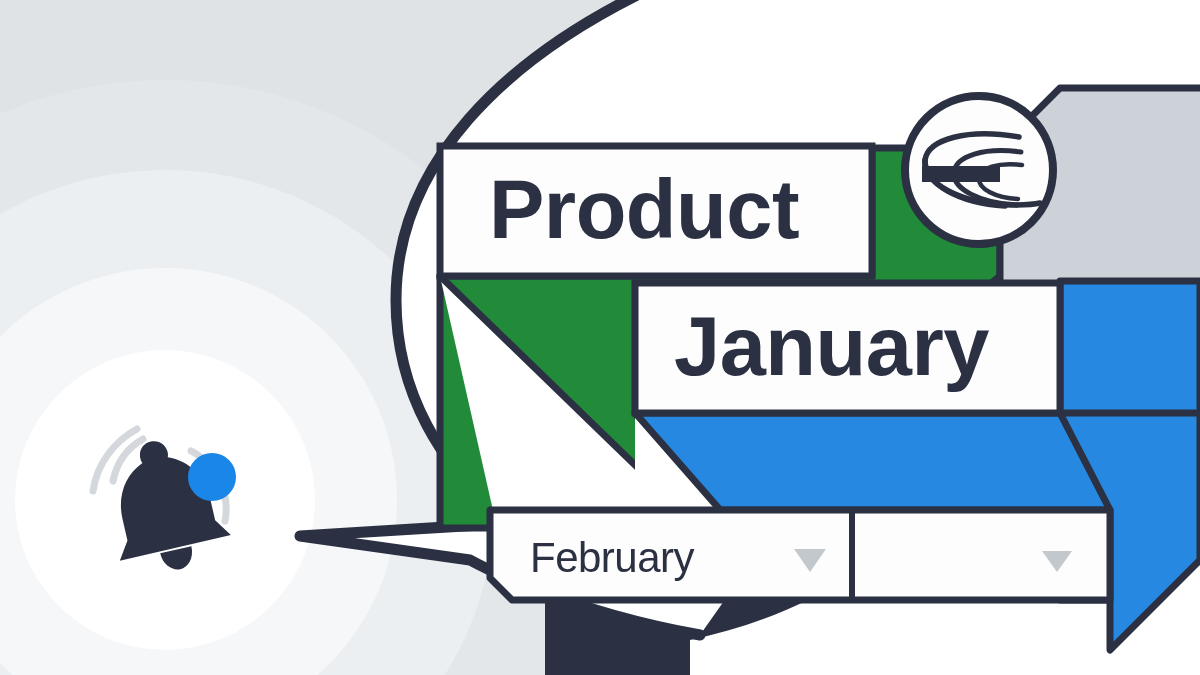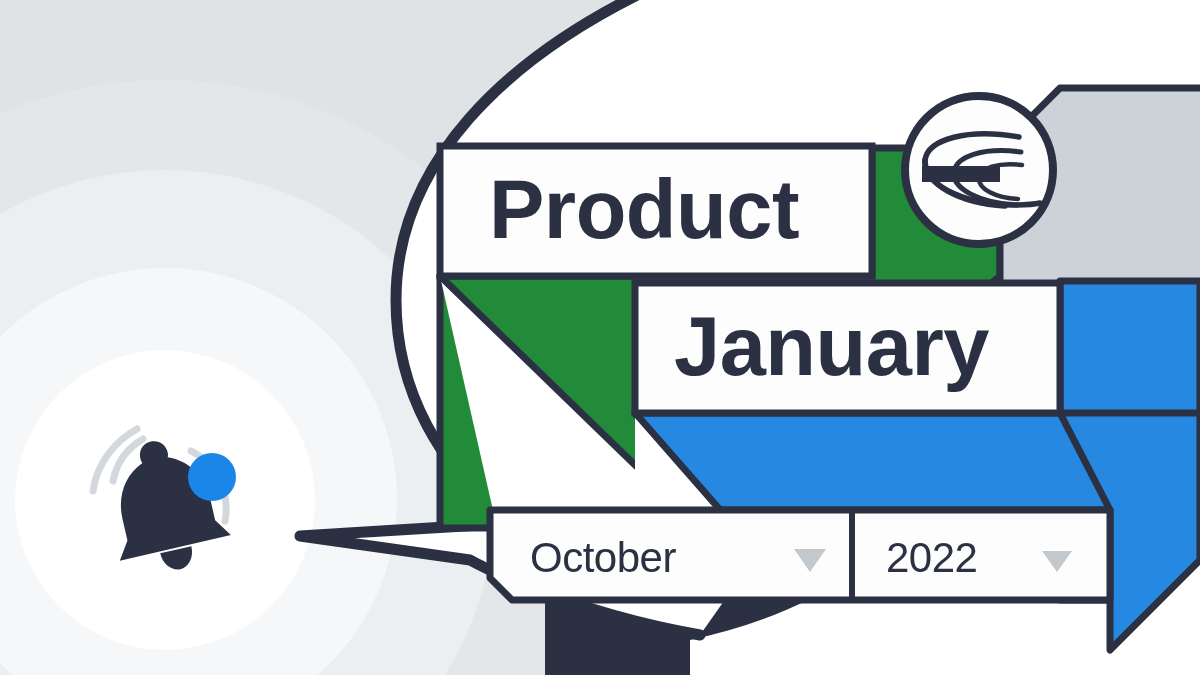--- a/index.html
+++ b/index.html
@@ -171,23 +171,22 @@
         <circle cx="47" cy="-26" r="24" fill="#1a86e8"></circle>
       </g>
 
     </g>
   </svg>
 
   <div class="txt" id="product-text">Product</div>
 
   <div class="txt" id="updates-text">January</div>
 
-  <div class="txt" id="month-text">October</div>
+  <div class="txt" id="month-text">February</div>
 
-  <div class="txt" id="year-text">2022</div>
 
   <div class="hit" style="left:490px; top:510px; width:362px; height:90px;"></div>
 
   <div class="hit" style="left:852px; top:510px; width:258px; height:90px;"></div>
 
   <div class="hit" style="left:905px; top:96px; width:148px; height:148px; border-radius:50%;"></div>
 
   <div class="hit" style="left:85px; top:425px; width:165px; height:160px;"></div>
 
 </div>

